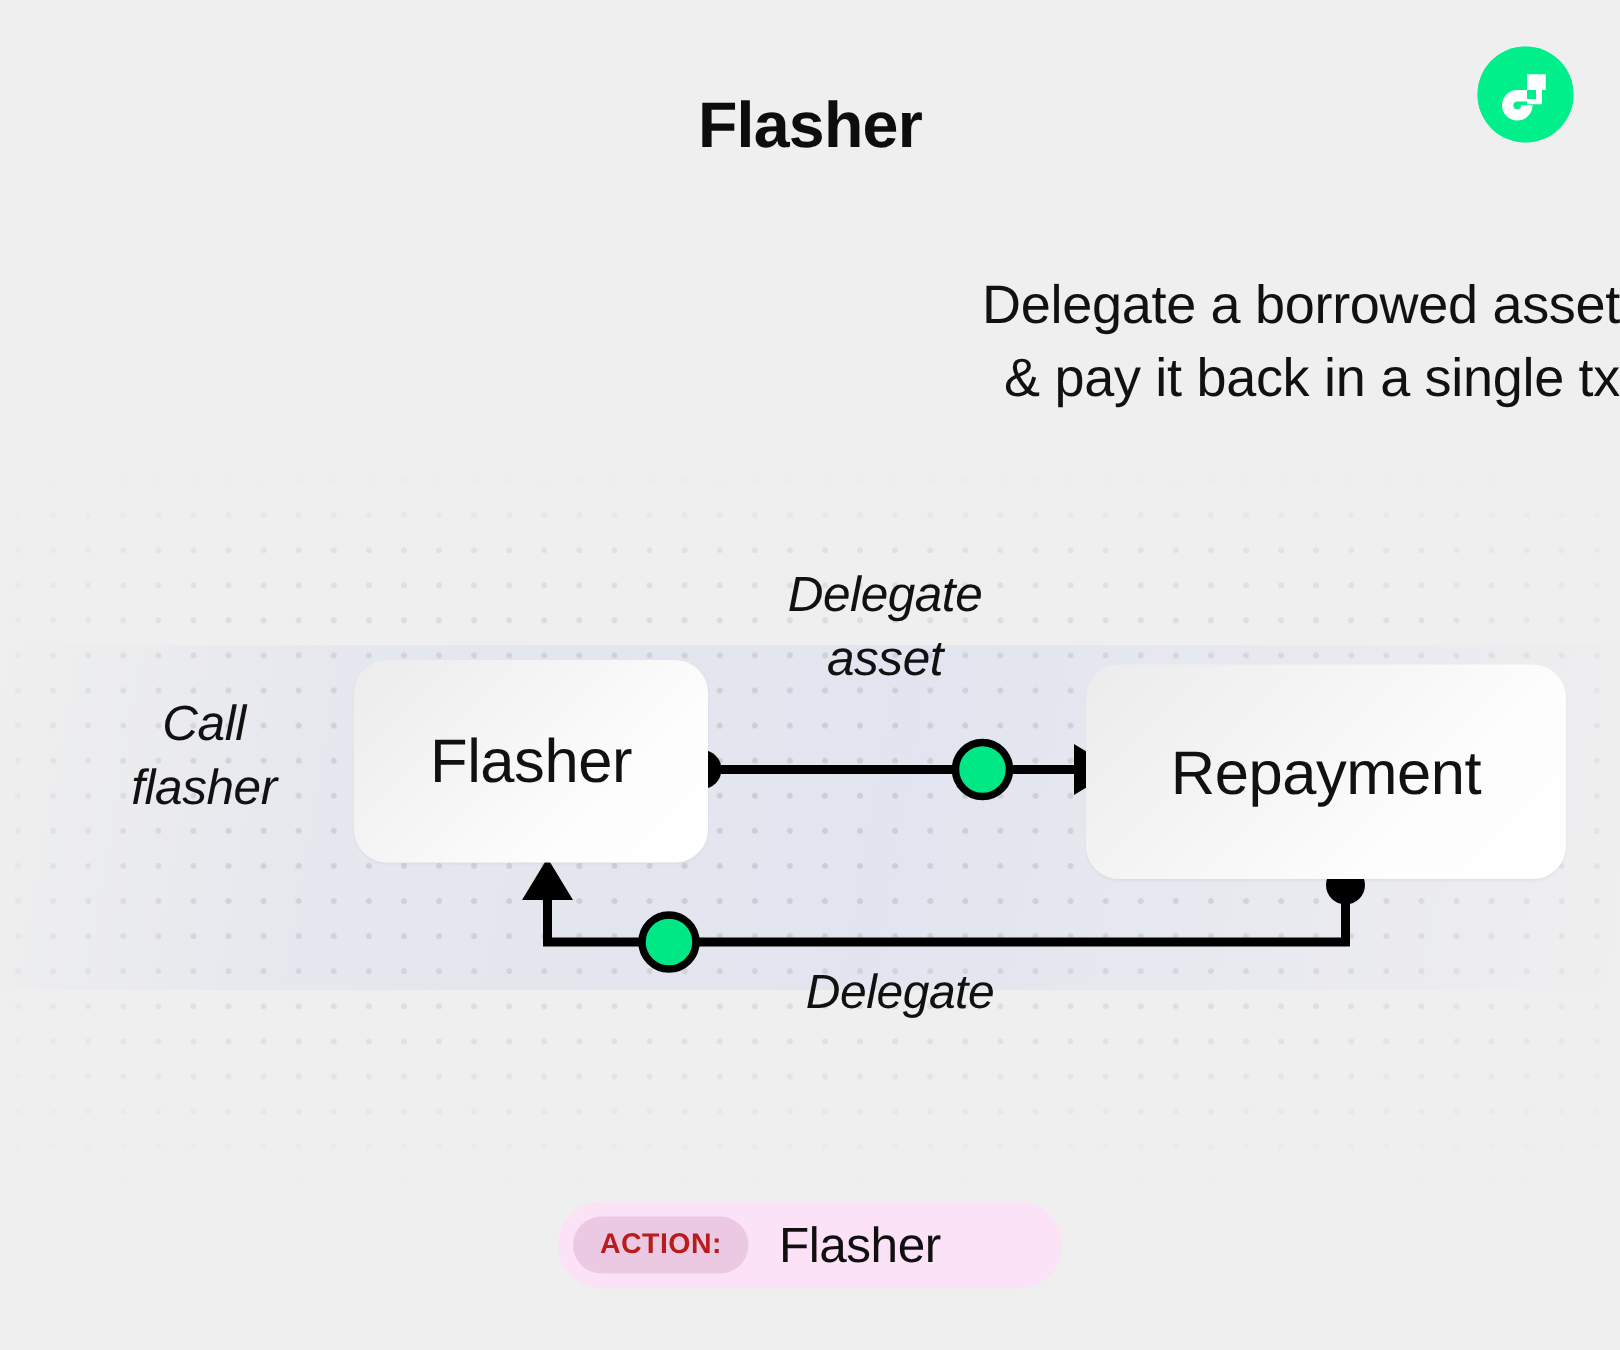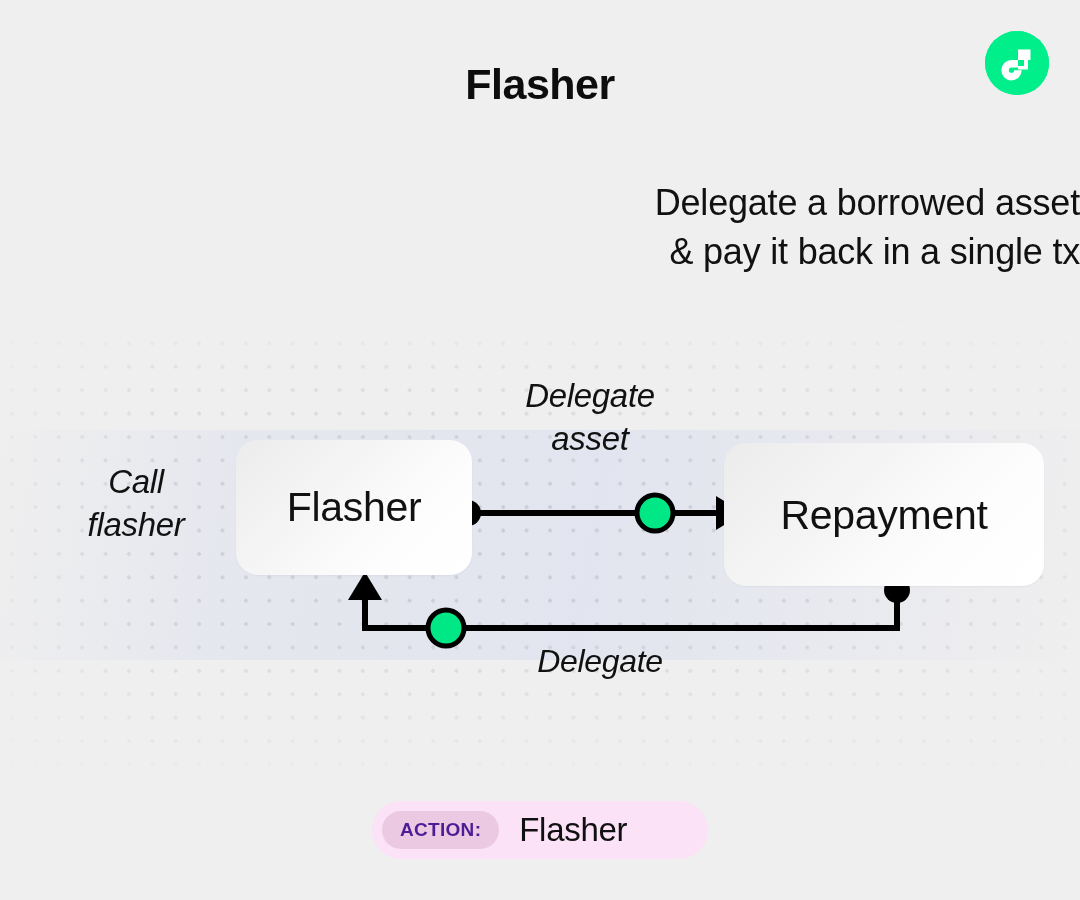--- a/index.html
+++ b/index.html
@@ -116,21 +116,21 @@
     border-radius:29px;
     background:#fbe2f6;
     display:flex; align-items:center;
     padding-left:10px;
   }
   #action-chip {
     height:38px; border-radius:19px;
     background:#ecc9e3;
     display:flex; align-items:center; justify-content:center;
     padding:0 18px;
-    font-size:19px; font-weight:700; color:#4c1d95;
+    font-size:19px; font-weight:700; color:#b91c1c;
     letter-spacing:0.3px;
   }
   #action-value {
     margin-left:20px;
     font-size:33px; color:#101010; letter-spacing:-0.3px;
   }
 </style>
 </head>
 <body>
 

